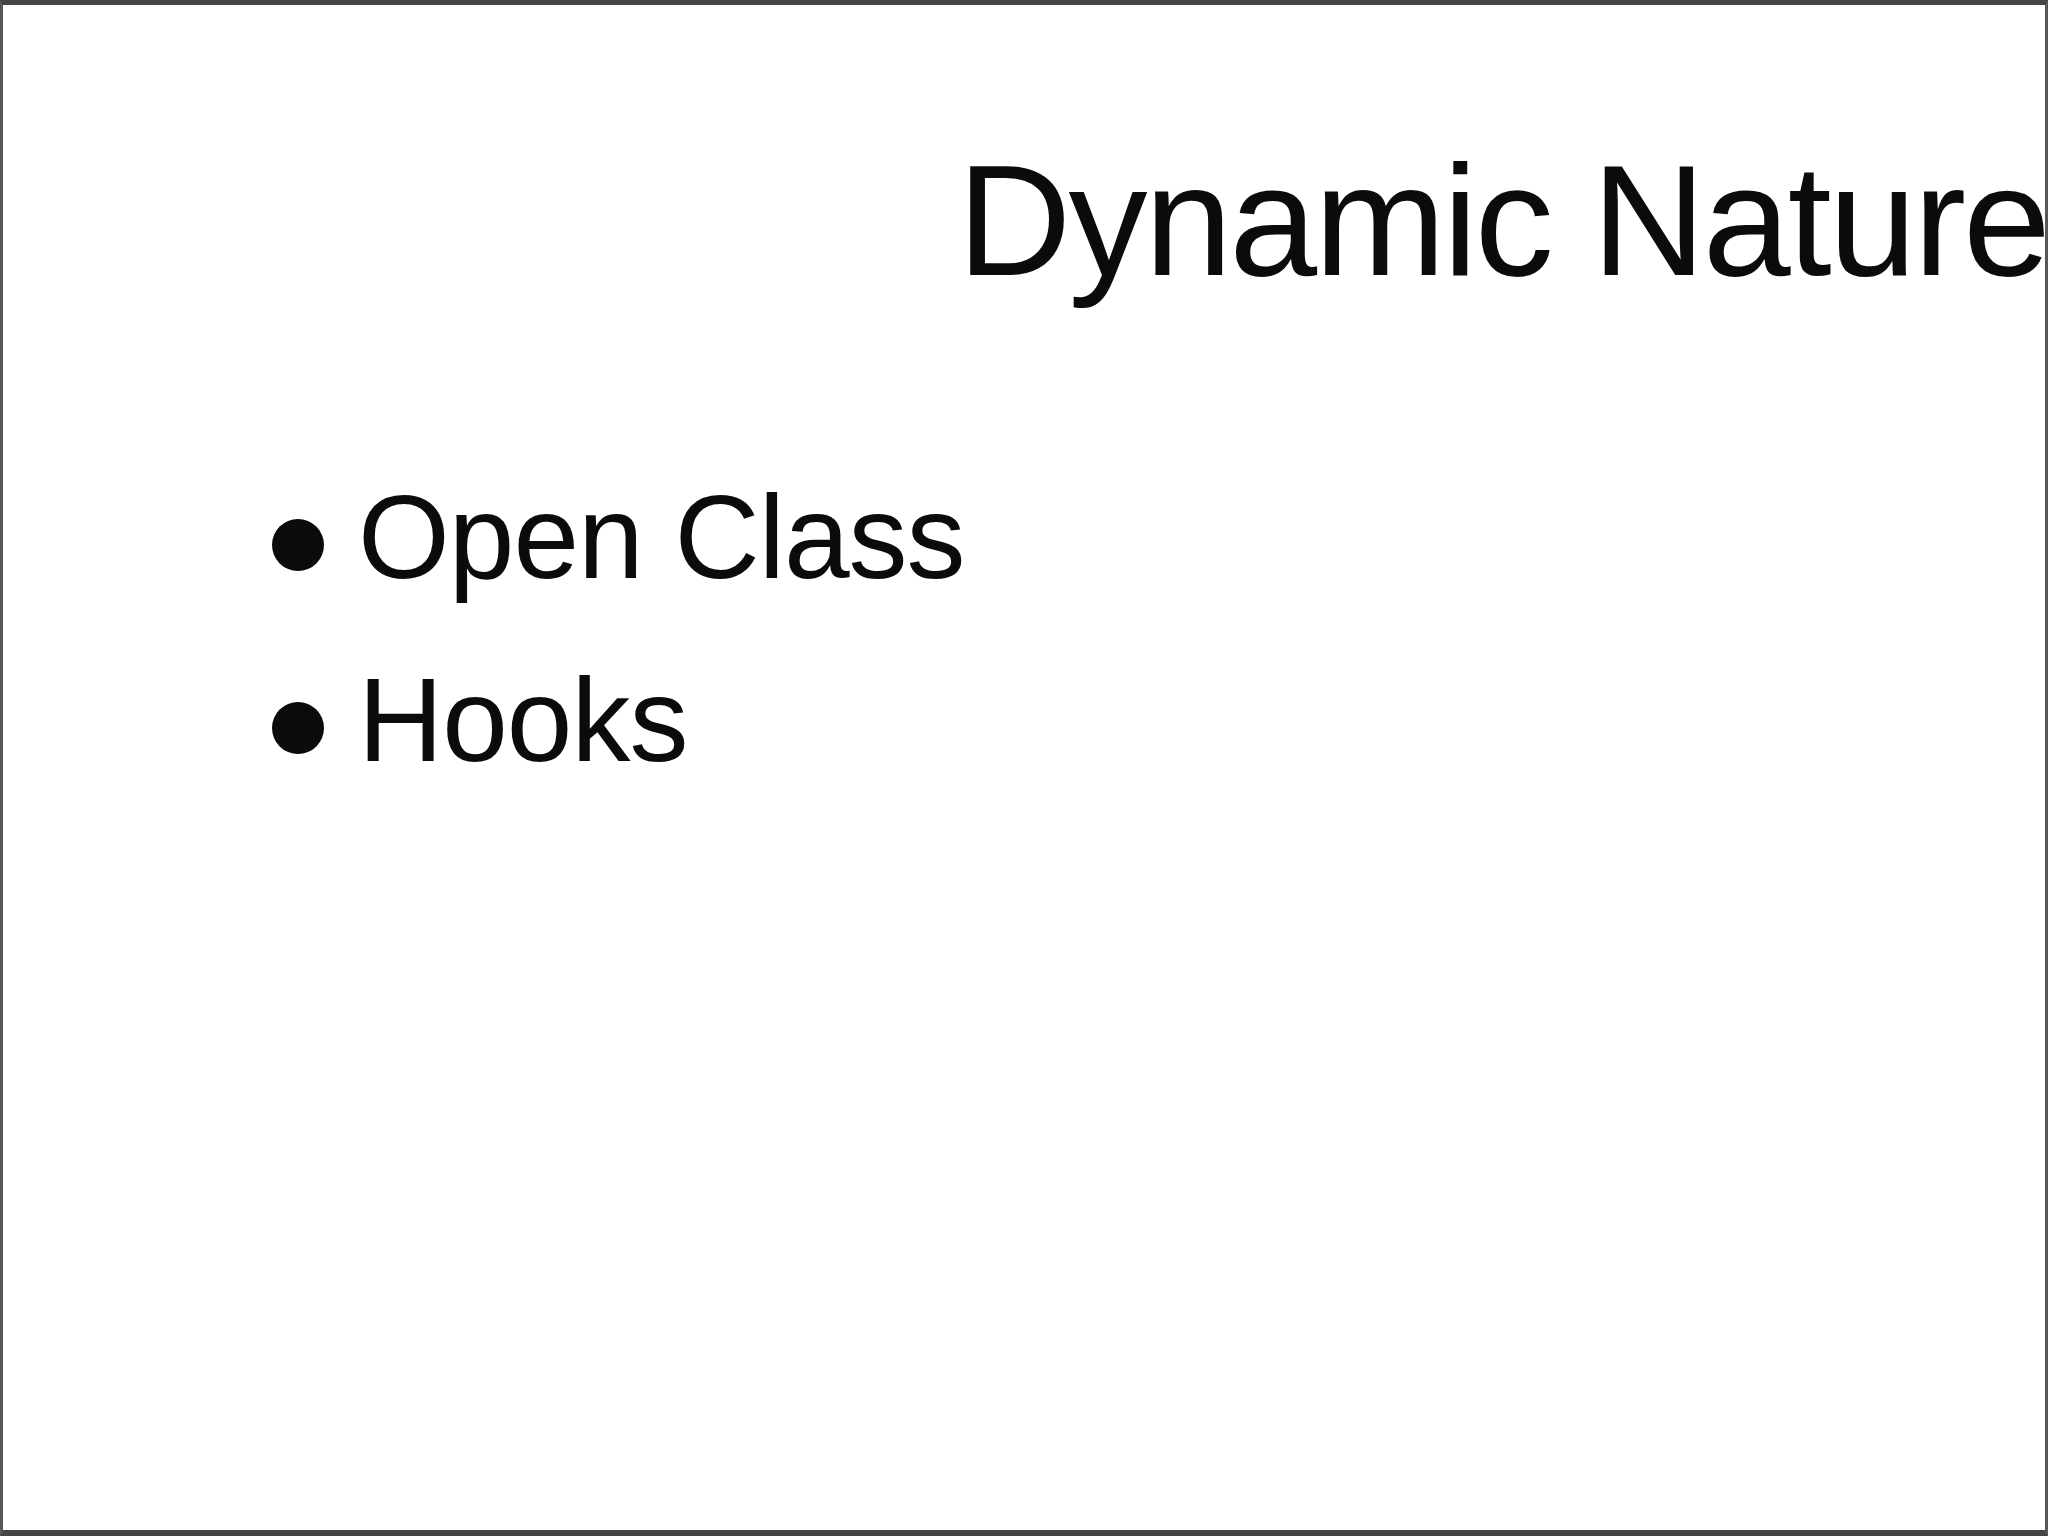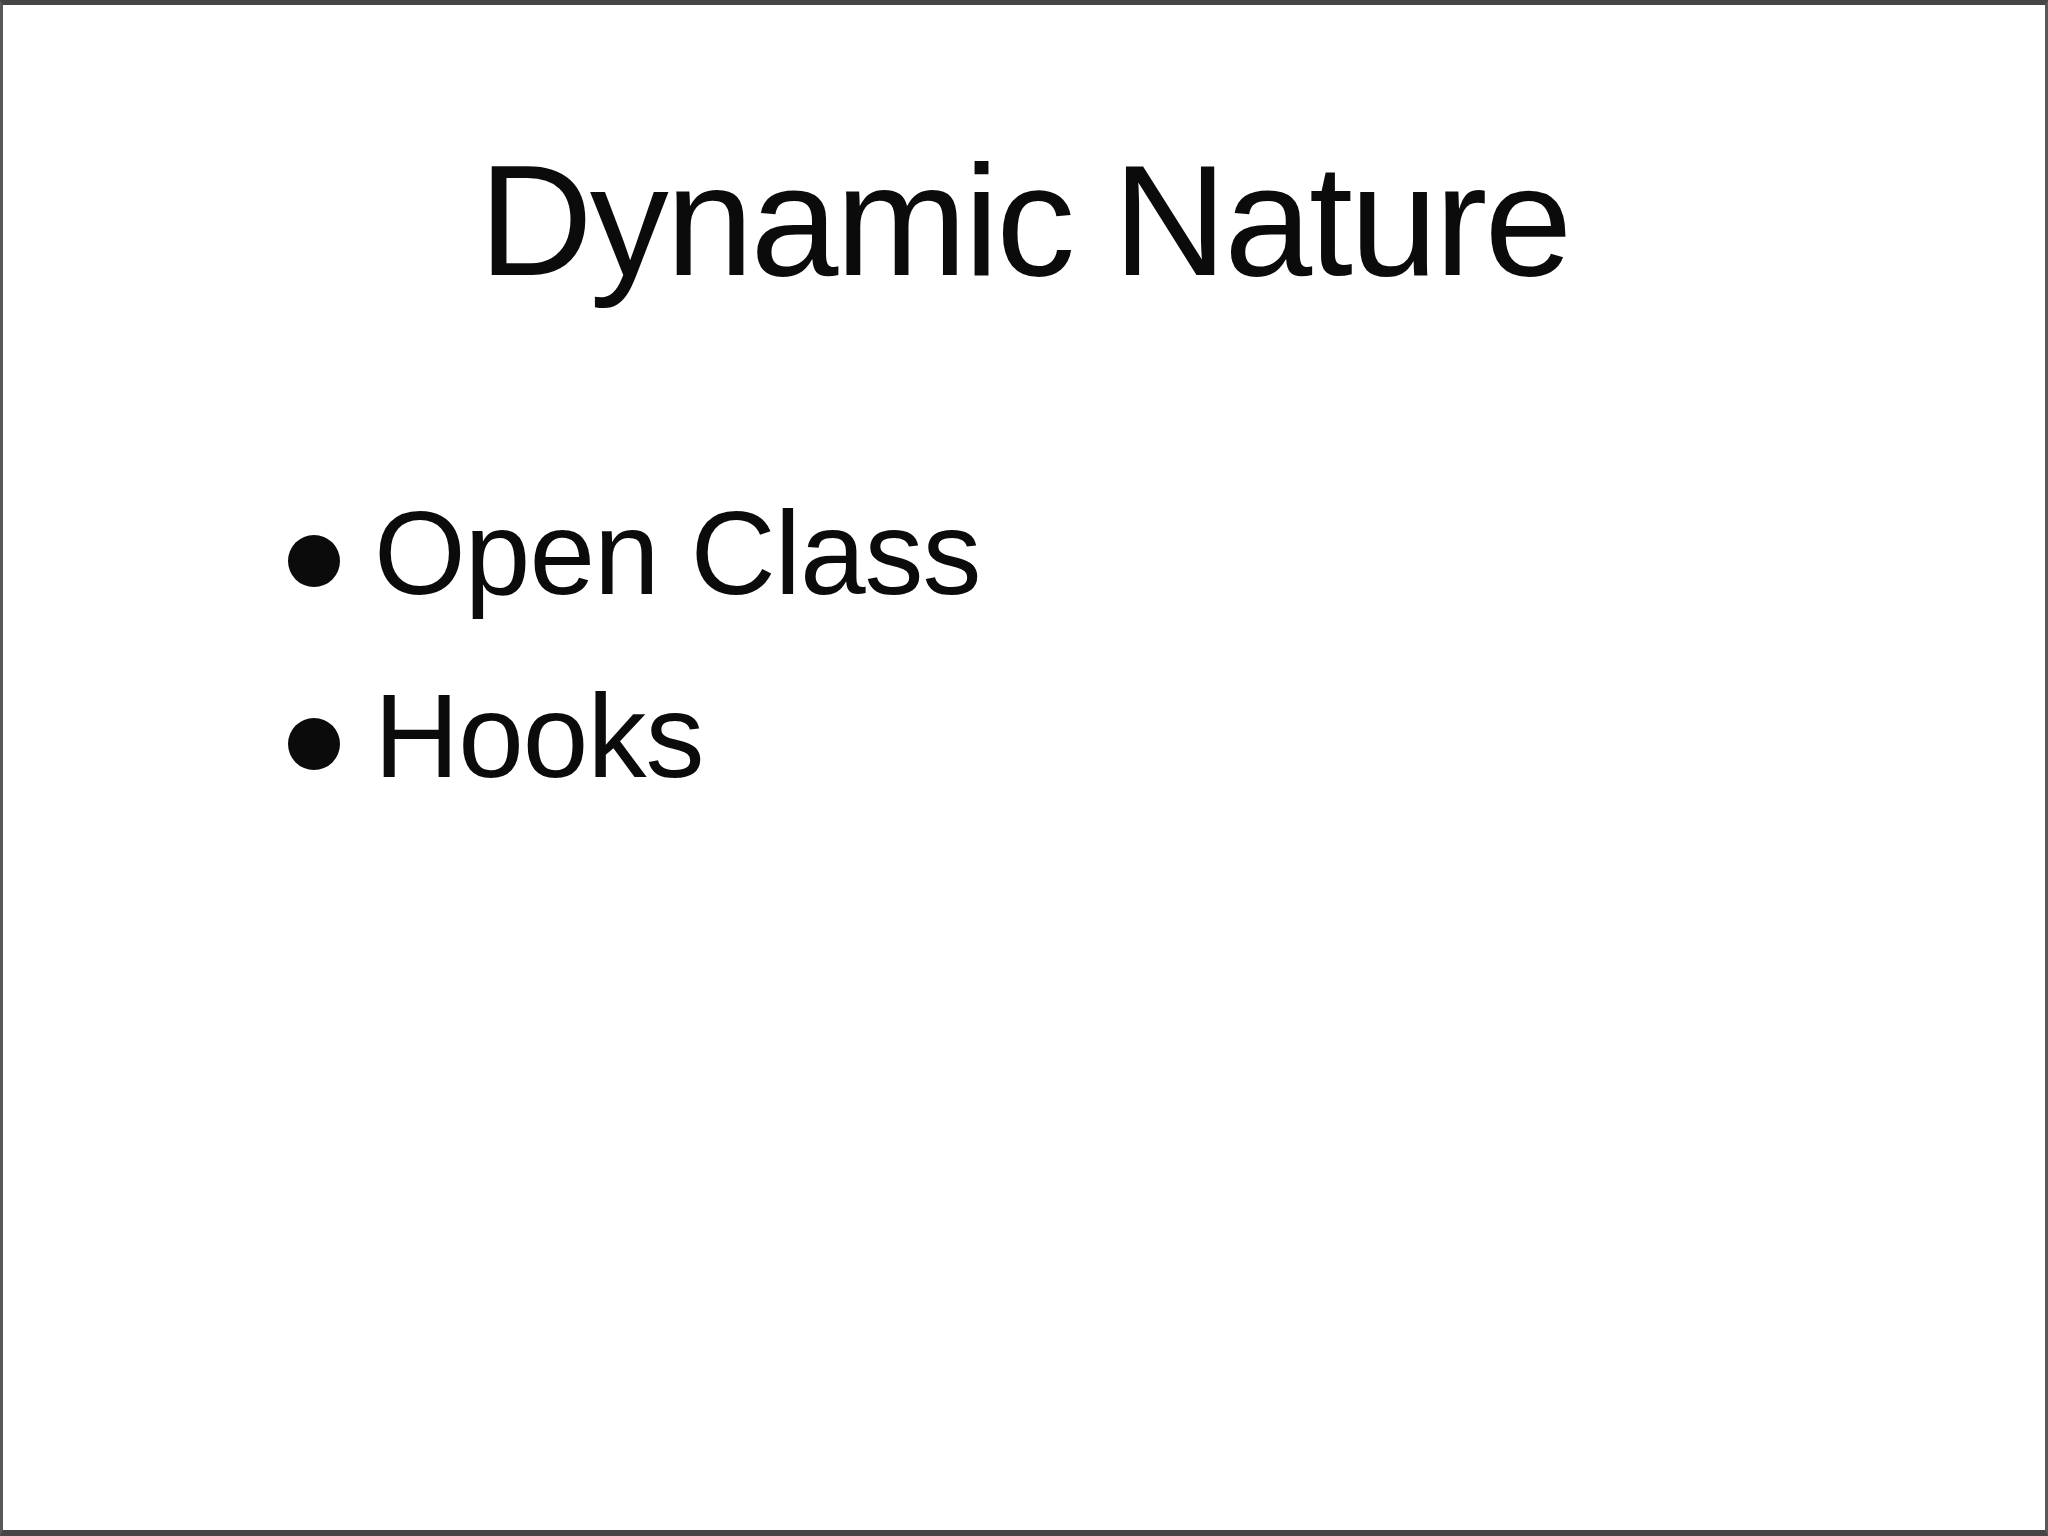--- a/index.html
+++ b/index.html
@@ -25,33 +25,33 @@
     border-top: 5px solid var(--frame-dark, #454547);
     border-bottom: 6px solid var(--frame-dark, #454547);
     pointer-events: none;
   }
   .slide-title {
     position: absolute;
     top: 141px;
     left: 0;
     right: 0;
     margin: 0;
-    text-align: center;
+    text-align: right;
     font-size: 158px;
     line-height: 158px;
     font-weight: 400;
     letter-spacing: -3px;
     color: var(--text, #0b0b0b);
     white-space: nowrap;
   }
   .bullets {
     position: absolute;
     top: 446px;
     left: 272px;
-    margin: 16px;
+    margin: 0;
     padding: 0;
     list-style: none;
   }
   .bullet-row {
     display: flex;
     align-items: flex-start;
     height: 183px;
     line-height: 183px;
   }
   .dot {

